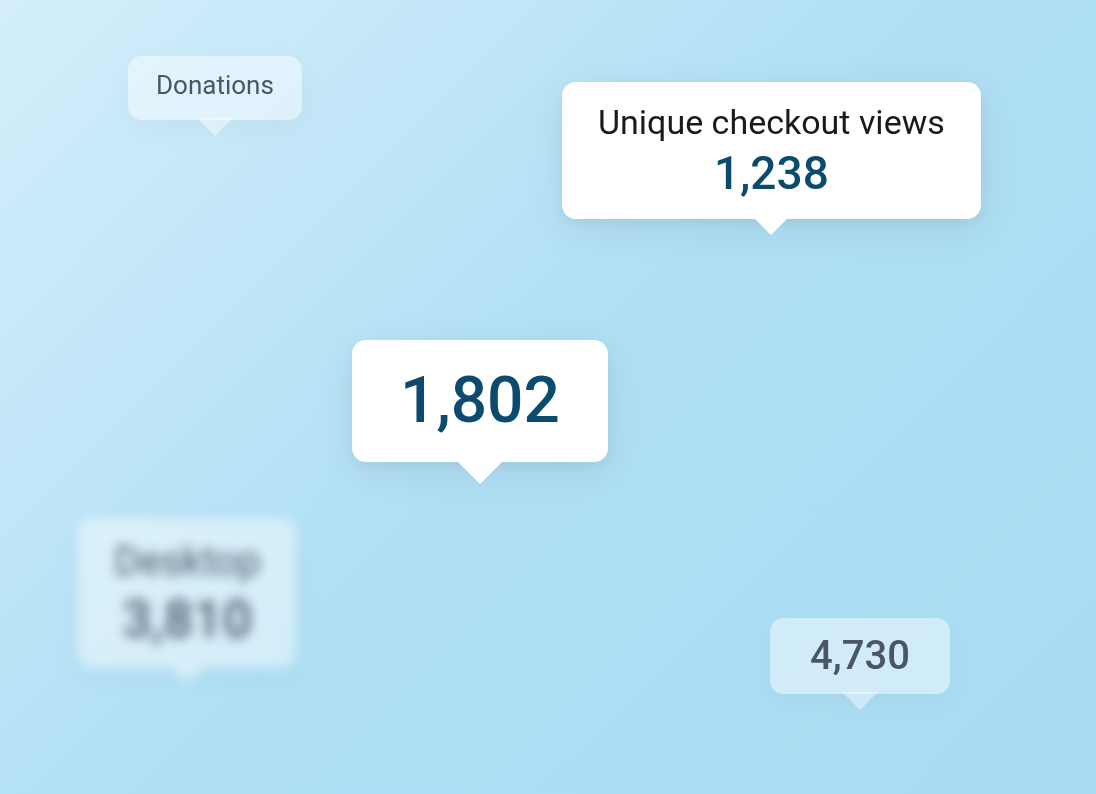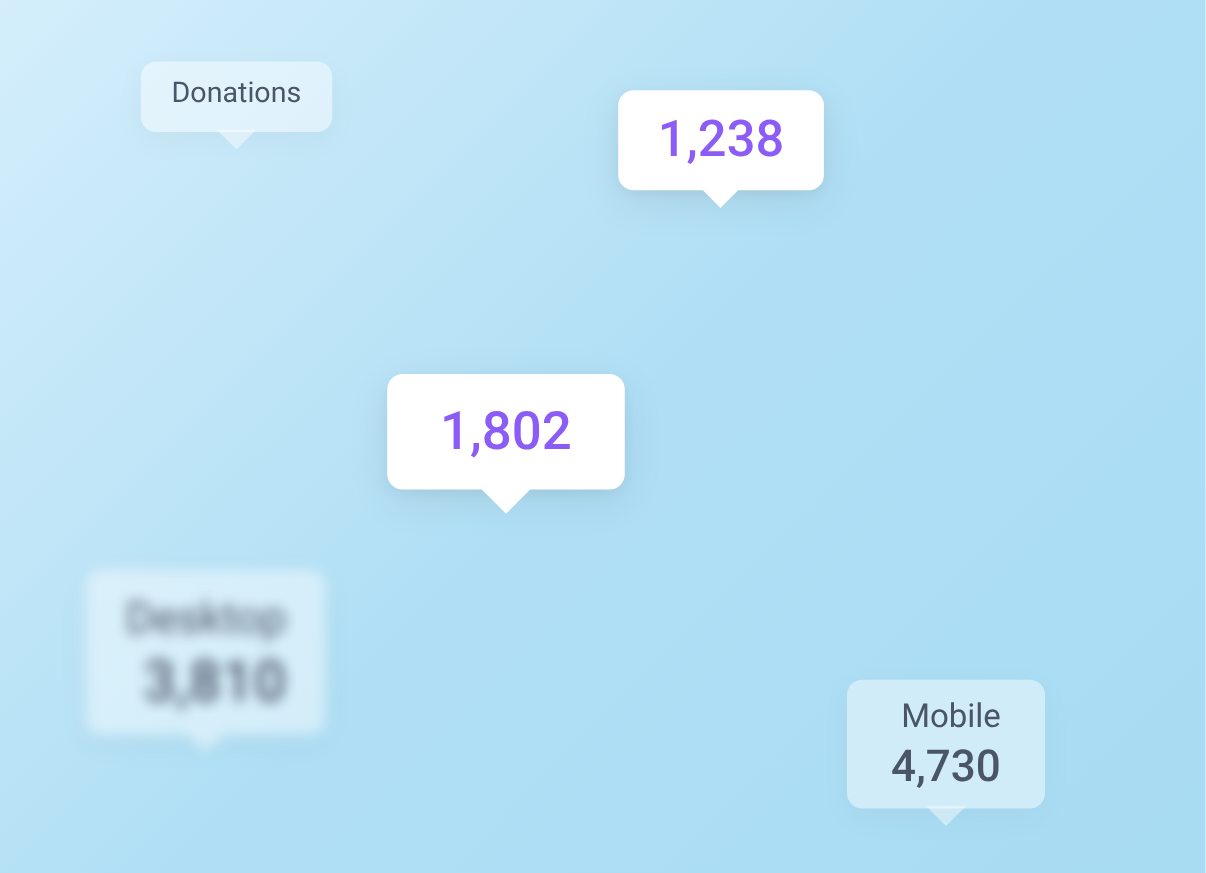--- a/index.html
+++ b/index.html
@@ -13,21 +13,21 @@
       background: linear-gradient(135deg, #d4eefb 0%, #b0dff5 50%, #a8dcf3 100%);
       font-family: -apple-system, BlinkMacSystemFont, 'Segoe UI', Roboto, sans-serif;
       position: relative;
       overflow: hidden;
     }
     .tooltip {
       position: absolute;
       background: #ffffff;
       border-radius: 14px;
       padding: 18px 32px;
-      text-align: right;
+      text-align: center;
       box-shadow: 0 10px 40px rgba(0, 0, 0, 0.08), 0 4px 12px rgba(0, 0, 0, 0.04);
     }
     .tooltip::after {
       content: '';
       position: absolute;
       bottom: -16px;
       left: 50%;
       transform: translateX(-50%);
       width: 0;
       height: 0;
@@ -51,35 +51,35 @@
     }
     .label {
       font-size: 28px;
       font-weight: 400;
       color: #1a1a1a;
       margin-bottom: 6px;
     }
     .value {
       font-size: 42px;
       font-weight: 500;
-      color: #8b5cf6;
+      color: #0c4a6e;
       line-height: 1.1;
     }
     
     #tooltip-donations { left: 128px; top: 56px; padding: 14px 28px; }
     #tooltip-donations .label { font-size: 26px; }
     #tooltip-donations .value { font-size: 36px; }
 
     #tooltip-checkout { left: 562px; top: 82px; padding: 20px 36px; }
     #tooltip-checkout .label { font-size: 34px; }
     #tooltip-checkout .value { font-size: 46px; }
 
     #tooltip-element { left: 352px; top: 340px; padding: 26px 48px; }
     #tooltip-element .label { font-size: 42px; }
-    #tooltip-element .value { font-size: 48px; }
+    #tooltip-element .value { font-size: 64px; }
     #tooltip-element::after {
       bottom: -22px;
       border-left-width: 24px;
       border-right-width: 24px;
       border-top-width: 24px;
     }
 
     #tooltip-desktop { left: 78px; top: 518px; padding: 20px 36px; }
     #tooltip-desktop .label { font-size: 40px; }
     #tooltip-desktop .value { font-size: 52px; }
@@ -89,28 +89,28 @@
     #tooltip-mobile .value { font-size: 40px; }
   </style>
 </head>
 <body>
 
 <div id="tooltip-donations" class="tooltip tooltip-muted">
   <div class="label">Donations</div>
 </div>
 
 <div id="tooltip-checkout" class="tooltip">
+  <div class="label">Unique checkout views</div>
   <div class="value">1,238</div>
 </div>
 
 <div id="tooltip-element" class="tooltip">
   <div class="value">1,802</div>
 </div>
 
 <div id="tooltip-desktop" class="tooltip tooltip-muted tooltip-blurred">
   <div class="label">Desktop</div>
   <div class="value">3,810</div>
 </div>
 
 <div id="tooltip-mobile" class="tooltip tooltip-muted">
-  <div class="label">Mobile</div>
   <div class="value">4,730</div>
 </div>
 
 </body></html>

